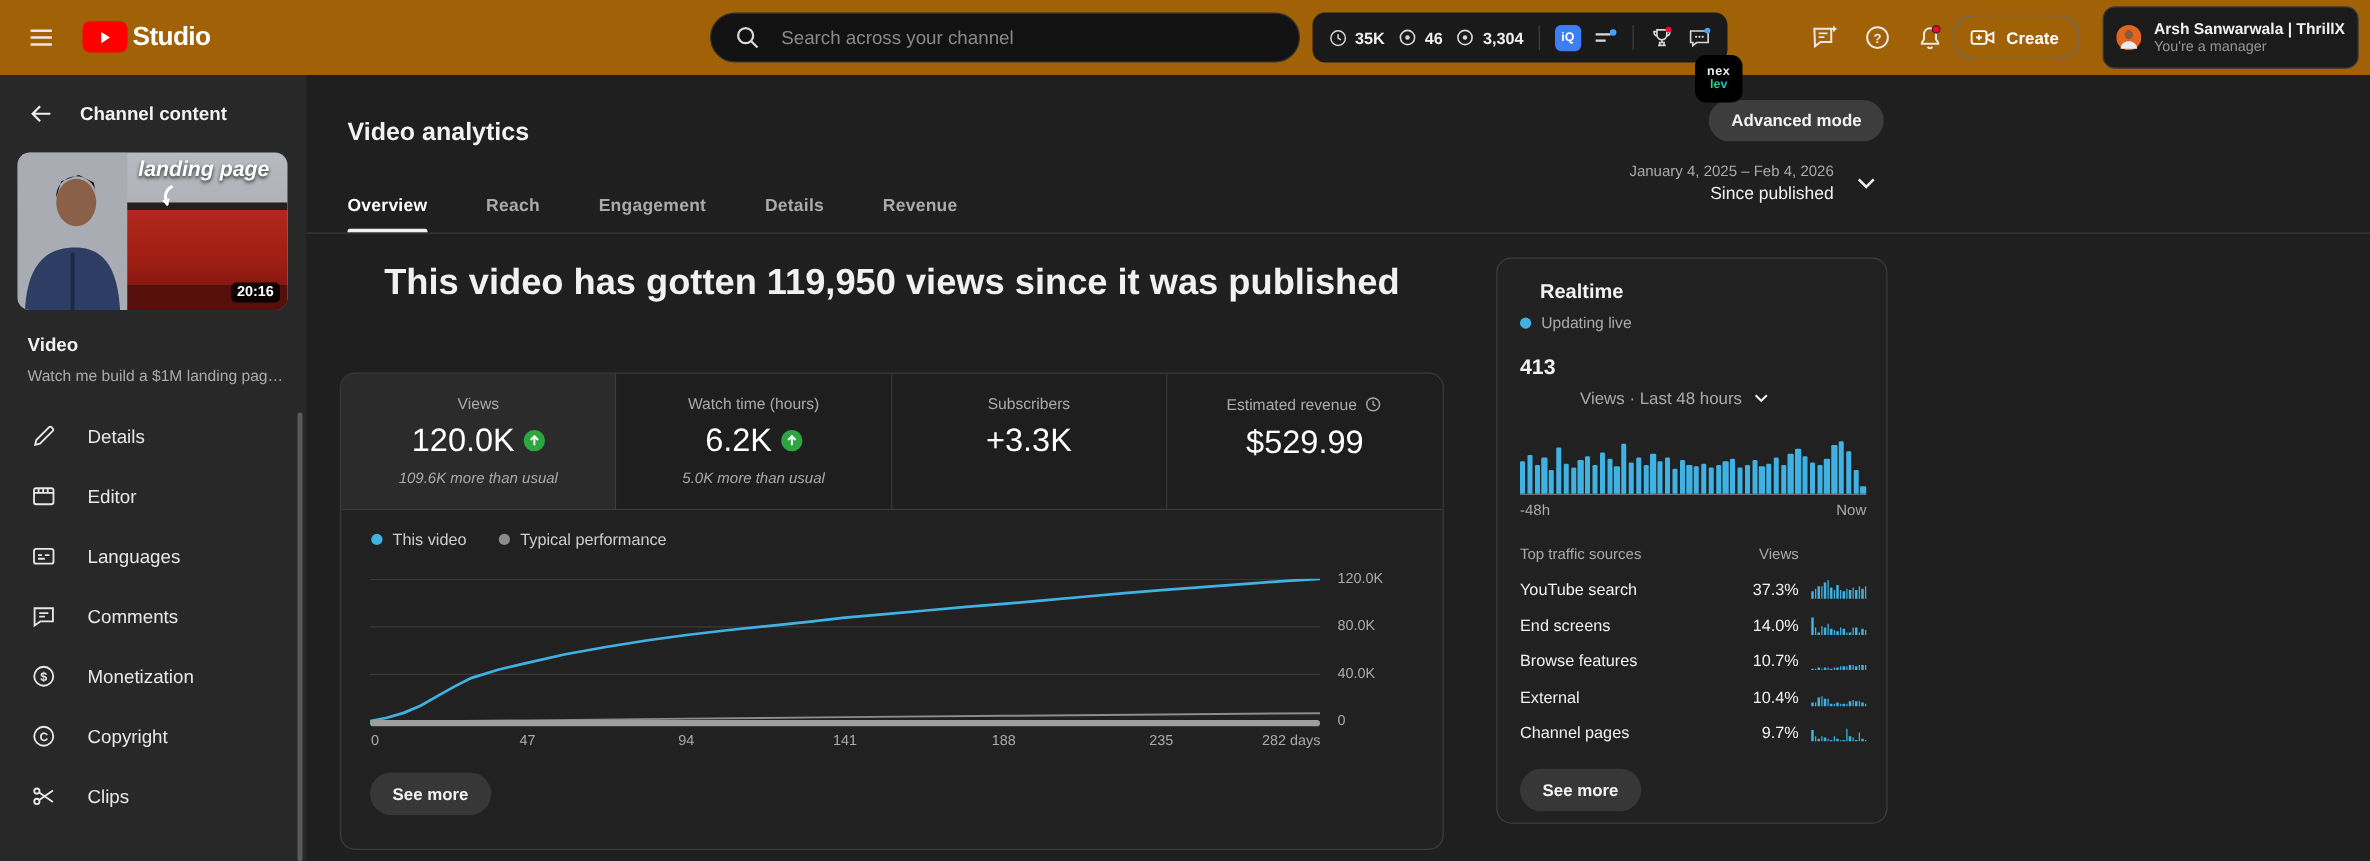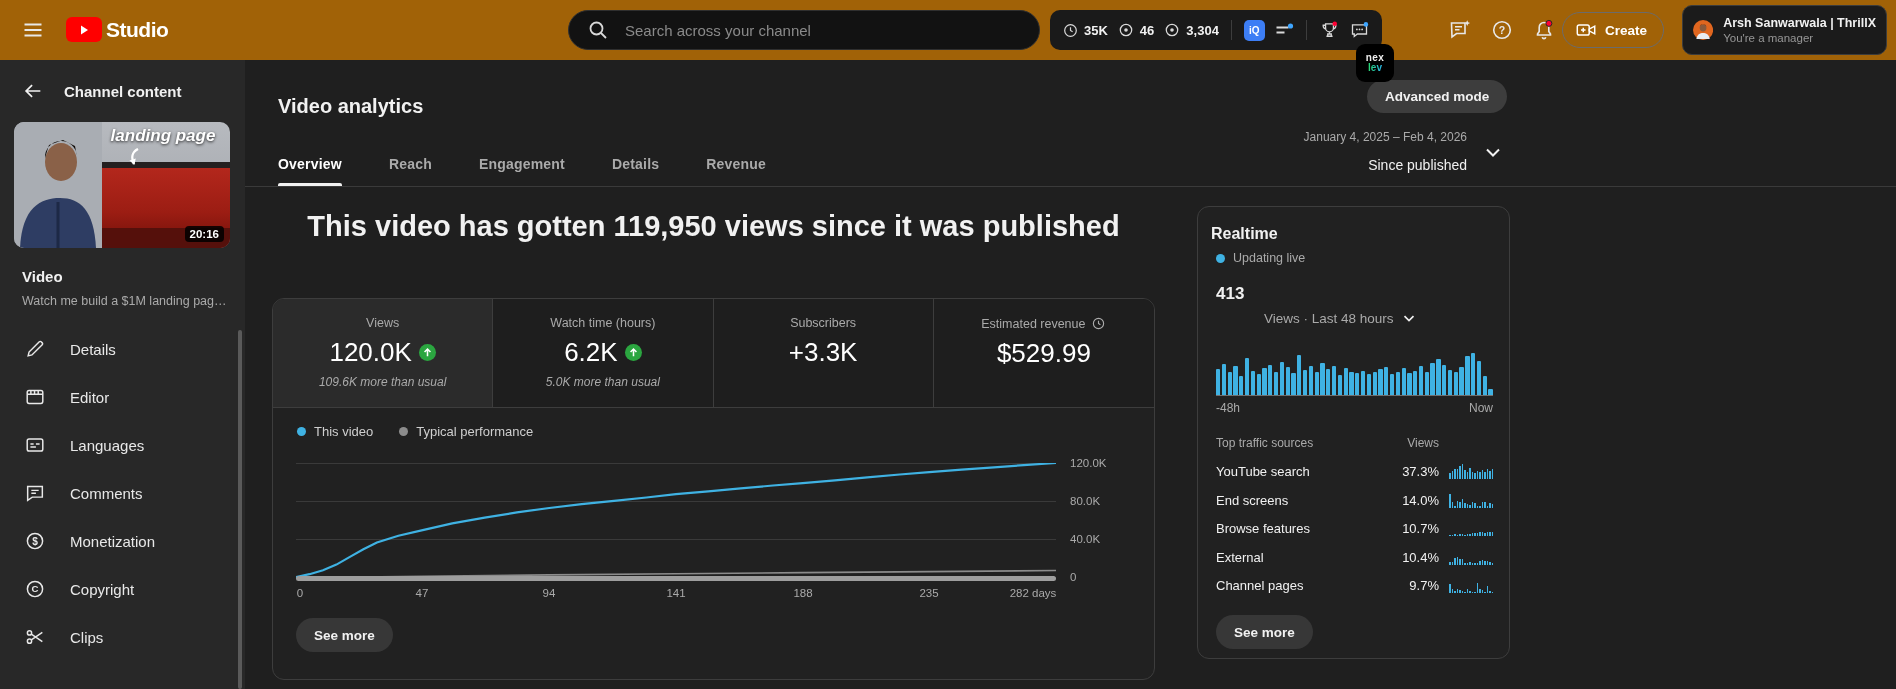--- a/index.html
+++ b/index.html
@@ -75,21 +75,21 @@
   .advanced-btn { position:absolute; left:1122px; top:20px; height:33px; padding:0 18px; border-radius:17px;
     background:#3d3d3d; border:none; color:#f1f1f1; font-size:13.5px; font-weight:600; display:flex; align-items:center; cursor:pointer; font-family:inherit; }
   .tabs { position:absolute; left:33px; top:82px; height:44px; display:flex; gap:47px; }
   .tab { position:relative; font-size:14px; font-weight:600; color:#aaa; display:flex; align-items:center; cursor:pointer; letter-spacing:.2px; }
   .tab.active { color:#fff; }
   .tab.active::after { content:""; position:absolute; left:0; right:0; bottom:0; height:3px; background:#f1f1f1; border-radius:2px 2px 0 0; }
   .header-divider { position:absolute; left:0; right:0; top:126px; height:1px; background:#3a3a3a; }
   .date-picker { position:absolute; right:391px; top:70px; display:flex; align-items:center; gap:14px; cursor:pointer; }
   .date-picker .txt { text-align:right; }
   .date-range { font-size:12px; color:#aaa; }
-  .date-mode { font-size:14px; color:#f1f1f1; margin-top:13px; }
+  .date-mode { font-size:14px; color:#f1f1f1; margin-top:2px; }
 
   .headline { position:absolute; left:27px; top:150px; width:883px; text-align:center; font-size:29px; font-weight:700; }
 
   
   .chart-card { position:absolute; left:27px; top:238px; width:883px; height:382px; background:#212121;
     border:1px solid #3d3d3d; border-radius:12px; overflow:hidden; }
   .metric-strip { display:grid; grid-template-columns:1fr 1fr 1fr 1fr; height:109px; border-bottom:1px solid #3d3d3d; }
   .metric { background:#1e1e1e; border-right:1px solid #3d3d3d; display:flex; flex-direction:column; align-items:center;
     padding-top:17px; cursor:pointer; }
   .metric:last-child { border-right:none; }
@@ -106,21 +106,21 @@
   .plot { position:absolute; left:23px; top:164px; width:760px; height:115px; }
   .axis-bar { position:absolute; left:23px; top:277px; width:760px; height:5px; background:#9e9e9e; border-radius:3px; cursor:pointer; }
   .ytick { position:absolute; font-size:11.5px; color:#aaa; left:797px; }
   .xtick { position:absolute; top:288px; font-size:11.5px; color:#aaa; transform:translateX(-50%); white-space:nowrap; }
   .see-more { position:absolute; left:23px; top:319px; height:34px; padding:0 18px; border-radius:17px; background:#373737;
     border:none; color:#f1f1f1; font-size:13.5px; font-weight:600; display:flex; align-items:center; cursor:pointer; font-family:inherit; }
 
   
   .rt-card { position:absolute; left:952px; top:146px; width:313px; height:453px; background:#212121;
     border:1px solid #3d3d3d; border-radius:12px; overflow:hidden; }
-  .rt-title { position:absolute; left:13px; top:18px; font-size:16px; font-weight:700; }
+  .rt-title { position:absolute; left:34px; top:18px; font-size:16px; font-weight:700; }
   .rt-status { position:absolute; left:18px; top:44px; display:flex; align-items:center; gap:8px; font-size:12.5px; color:#aaa; }
   .live-dot { width:9px; height:9px; border-radius:50%; background:#3fb2e3; }
   .rt-count { position:absolute; left:18px; top:77px; font-size:17px; font-weight:700; }
   .rt-caption { position:absolute; left:18px; top:102px; display:flex; align-items:center; gap:6px; font-size:13.5px; color:#aaa; cursor:pointer;margin-left:48px; }
   .rt-bars { position:absolute; left:18px; top:145px; width:277px; height:44px; display:flex; align-items:flex-end; gap:1.5px;
     border-bottom:1px solid #6f6f6f; }
   .rt-bar { flex:1; background:#3fb2e3; border-radius:1px 1px 0 0; }
   .rt-axis { position:absolute; left:18px; top:194px; width:277px; display:flex; justify-content:space-between; font-size:12px; color:#aaa;align-items:center; }
   .traffic { position:absolute; left:18px; top:222px; width:277px; }
   .t-row { display:grid; grid-template-columns:1fr 52px 44px; column-gap:10px; align-items:center; height:28.5px; }

